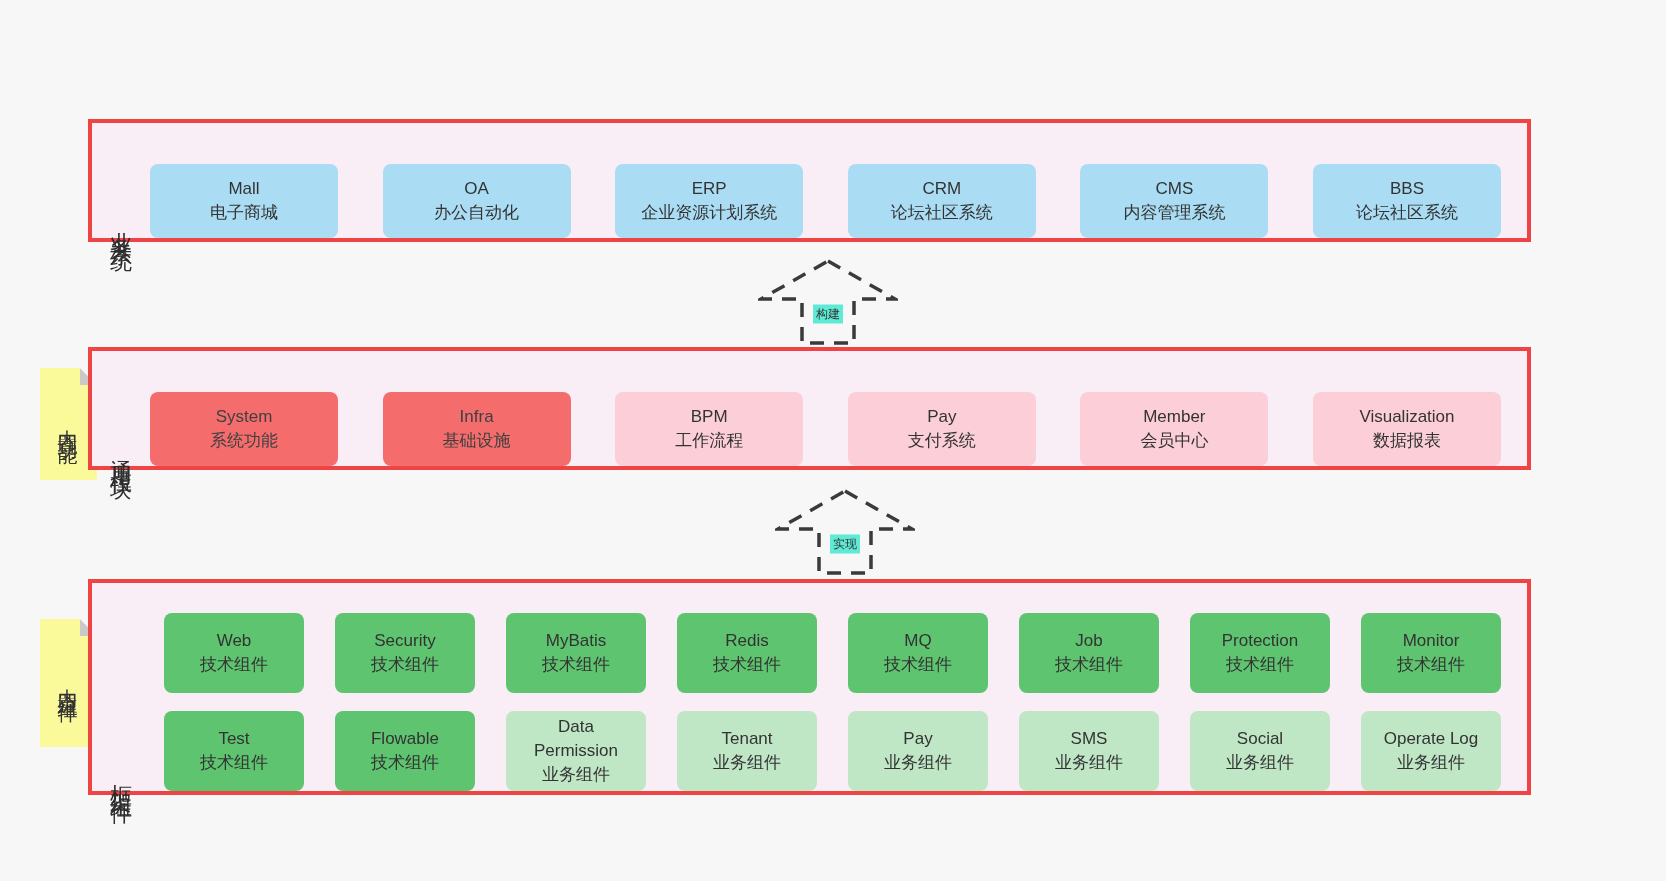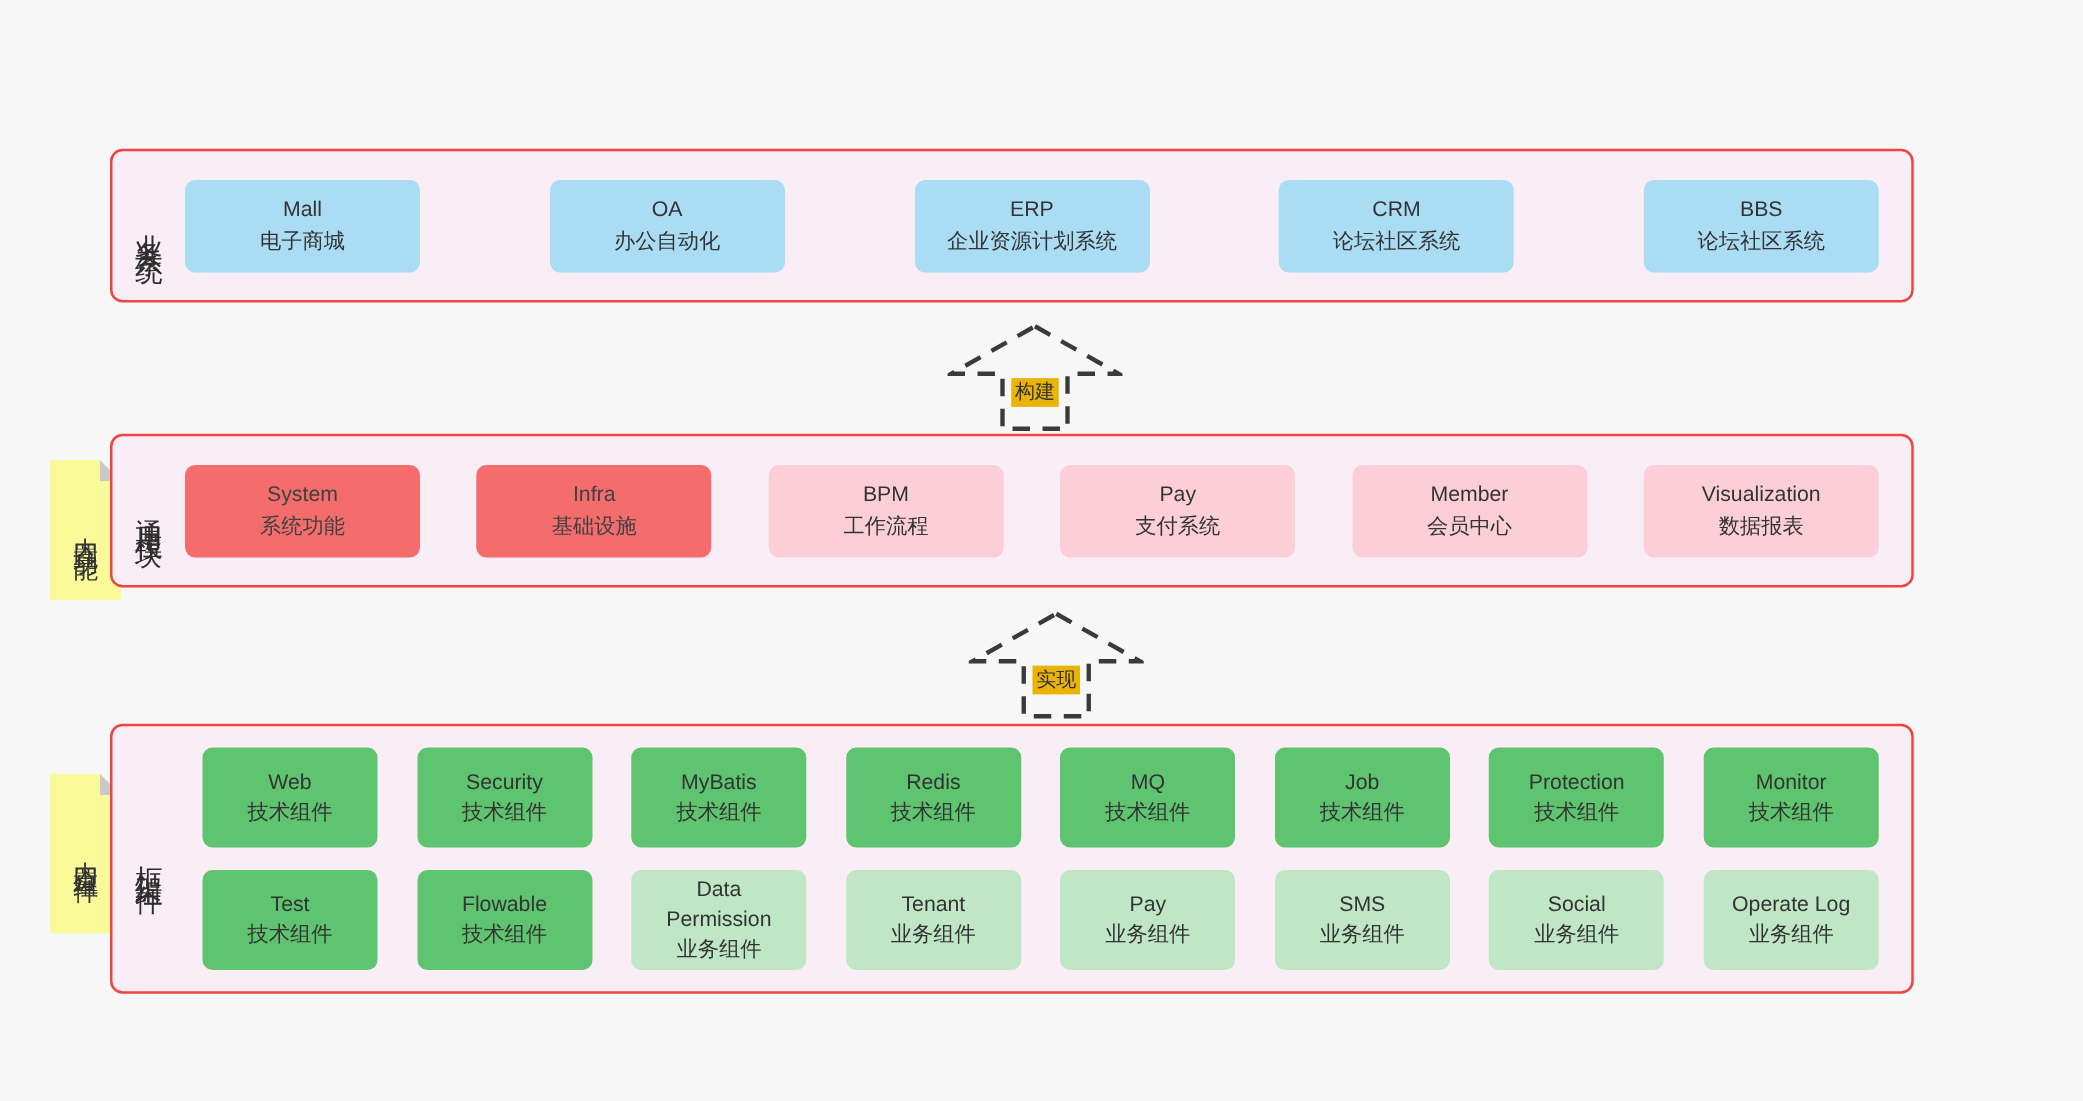--- a/index.html
+++ b/index.html
@@ -10,24 +10,24 @@
     color:#333;
     position:relative;
     overflow:hidden;
   }
   .canvas{position:absolute;inset:0;}
 
   
   .section{
     position:absolute;
     background:#f9edf6;
-    border:2px solid #ef4444;
-    border-radius:10px;
-    display:flex;
-    align-items:center;
+    border:4px solid #ef4444;
+    border-radius:0;
+    display:flex;
+    align-items:flex-end;
     z-index:1;
     box-sizing:border-box;
   }
   .v-label{
     width:58px;
     display:flex;
     align-items:center;
     justify-content:center;
     font-size:22px;
     color:#2d2d2d;
@@ -109,22 +109,22 @@
     position:absolute;
     width:140px;height:88px;
     z-index:0;
   }
   .arrow svg{display:block;}
   .arrow-label{
     position:absolute;
     left:50%;
     top:56px;
     transform:translate(-50%,-50%);
-    background:#eab308;
-    font-size:16px;
+    background:#5eead4;
+    font-size:12px;
     padding:1px 3px;
     color:#333;
     white-space:nowrap;
   }
 </style>
 </head>
 <body>
 
 <div class="canvas">
 
@@ -139,20 +139,24 @@
         <div>OA</div>
         <div>办公自动化</div>
       </div>
       <div class="box box-lg b-blue">
         <div>ERP</div>
         <div>企业资源计划系统</div>
       </div>
       <div class="box box-lg b-blue">
         <div>CRM</div>
         <div>论坛社区系统</div>
+      </div>
+      <div class="box box-lg b-blue">
+        <div>CMS</div>
+        <div>内容管理系统</div>
       </div>
       <div class="box box-lg b-blue">
         <div>BBS</div>
         <div>论坛社区系统</div>
       </div>
     </div>
   </div>
 
   <div class="arrow" style="left:758px;top:258px;">
     <svg width="140" height="88" viewBox="0 0 140 88">

